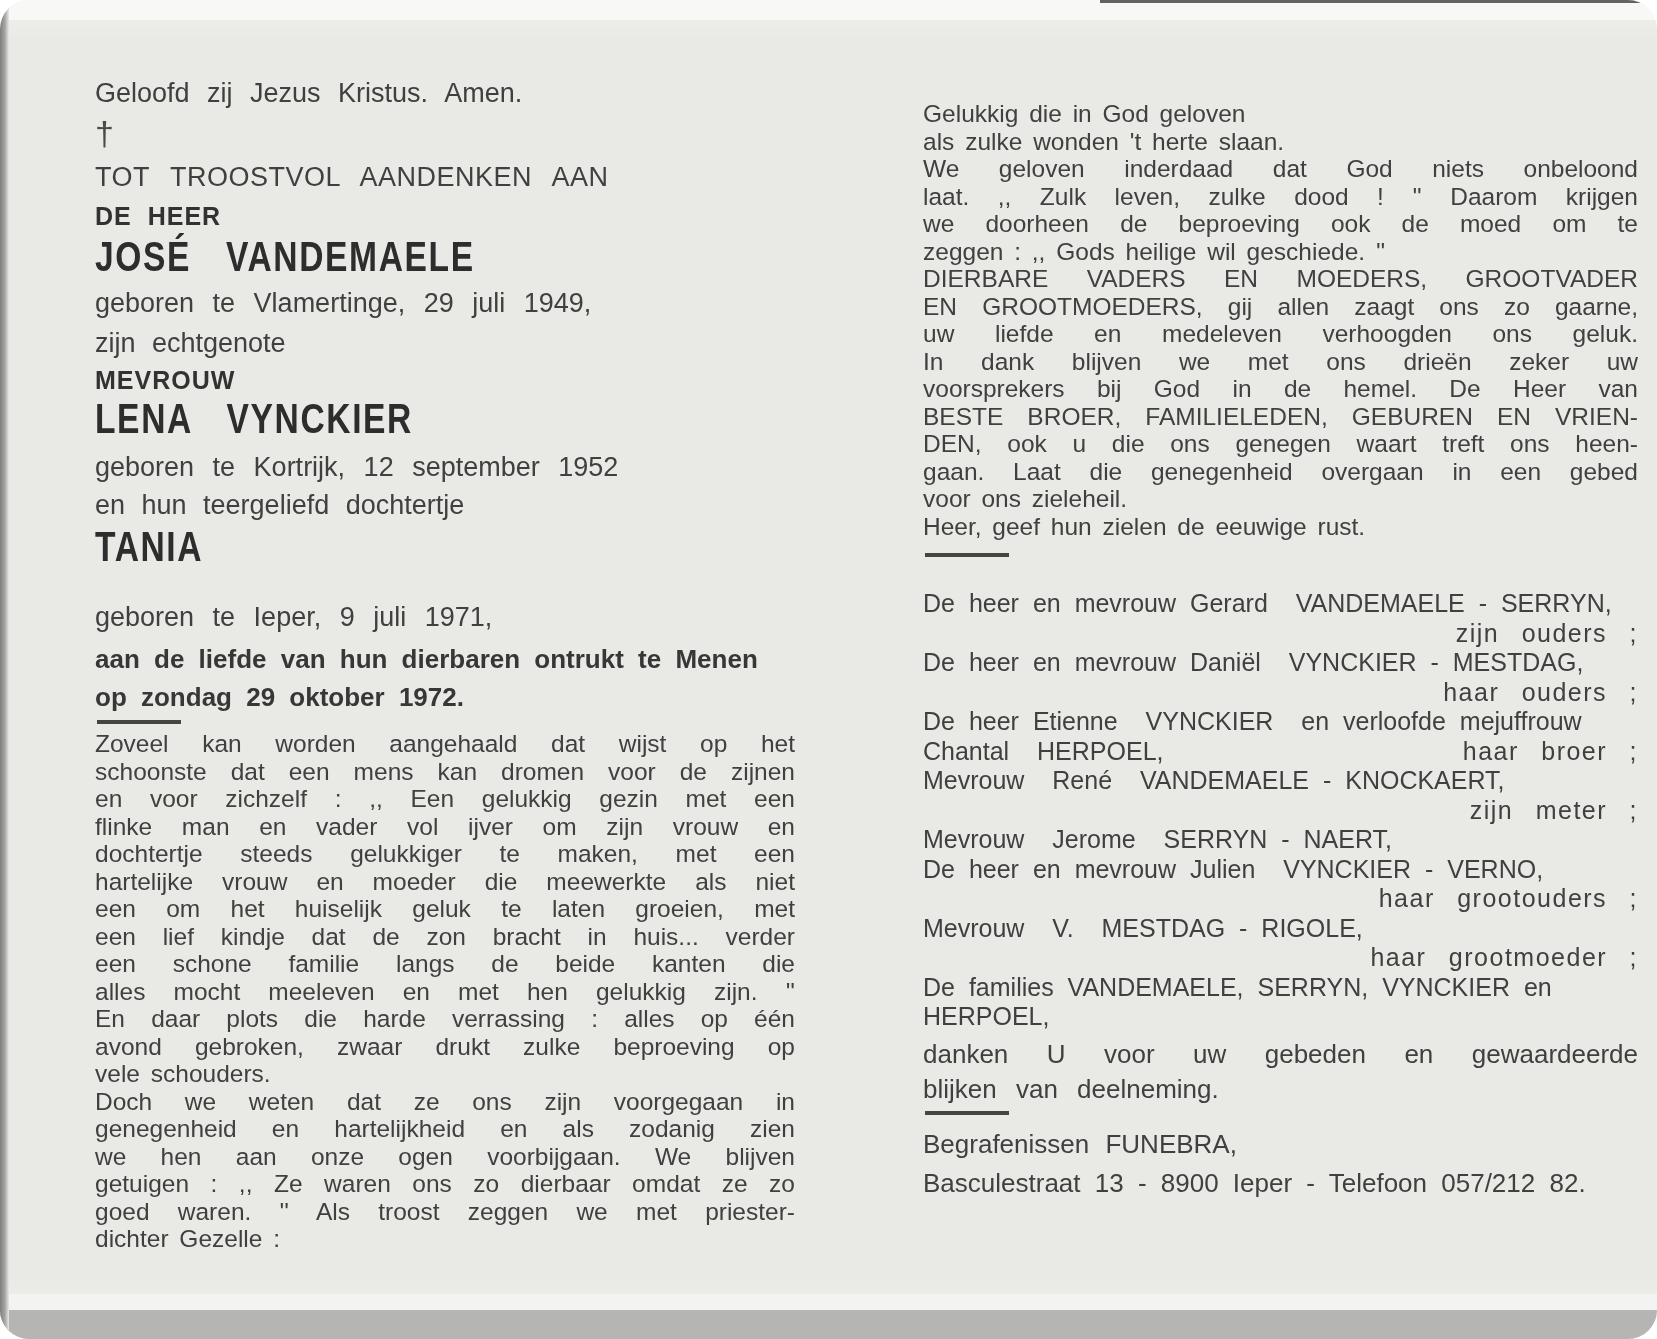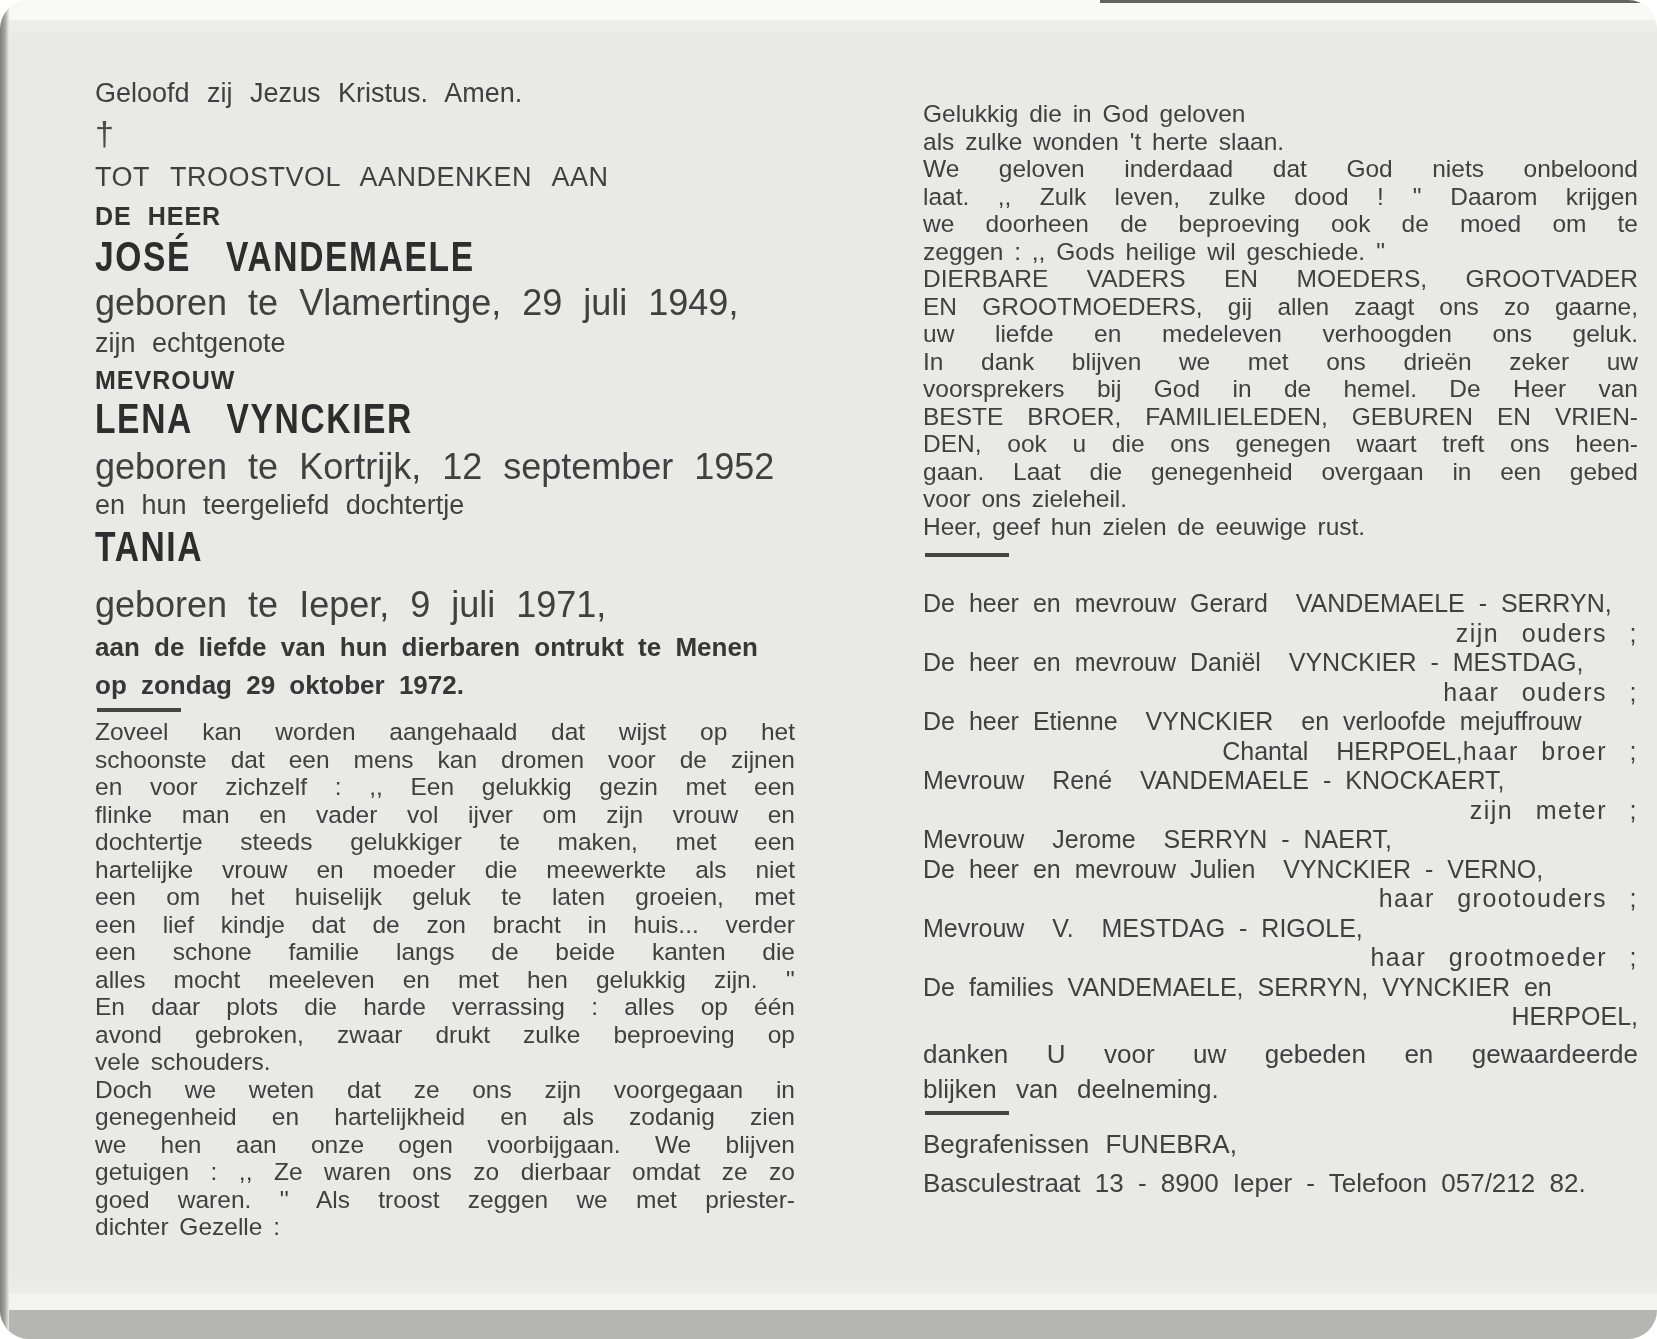--- a/index.html
+++ b/index.html
@@ -23,33 +23,33 @@
   .bt { font-size:24.5px; line-height:27.5px; word-spacing:4px; }
   .fit { text-align:justify; text-align-last:justify; }
 
   
   .t-opening   { font-size:27px; line-height:30px; word-spacing:10px; }
   .t-cross     { font-size:34px; line-height:30px; margin-top:10px; color:#4a4a48; }
   .t-memorial  { font-size:27px; line-height:30px; margin-top:14px; word-spacing:13px; letter-spacing:.5px; }
   .t-honorific { font-weight:bold; font-size:25px; line-height:28px; margin-top:10px; letter-spacing:1px; word-spacing:8px; color:#323232; }
   .t-bigname   { font-weight:bold; font-size:42px; line-height:46px; margin-top:4px; color:#2d2d2d; white-space:nowrap; }
   .t-bigname span { display:inline-block; transform:scaleX(.8); transform-origin:0 50%; letter-spacing:2px; word-spacing:30px; }
-  .t-born      { font-size:36px; line-height:30px; margin-top:8px; word-spacing:11px; }
+  .t-born      { font-size:27px; line-height:30px; margin-top:8px; word-spacing:11px; }
   .t-intro     { font-size:27px; line-height:30px; margin-top:10px; word-spacing:9px; }
   .t-death     { font-weight:bold; font-size:26px; line-height:38px; word-spacing:7px; color:#373737; }
 
   .hr { width:84px; height:4px; background:#454543; }
   .hr-left   { margin:4px 0 0 2px; }
   .reflection{ margin-top:6px; }
   .hr-r1 { margin:13px 0 32px 2px; }
   .hr-r2 { margin:4px 0 14px 2px; }
 
   
   .fam-line, .fam-l2 { font-size:25px; line-height:29.5px; word-spacing:7px; white-space:pre-wrap; }
-  .fam-mid  { display:flex; justify-content:flex-end; line-height:29.5px; }
+  .fam-mid  { display:flex; justify-content:space-between; line-height:29.5px; }
   .fam-rel  { font-size:25px; line-height:29.5px; text-align:right; word-spacing:14px; letter-spacing:1.5px; }
   .thanks   { margin-top:5px; }
   .thanks-line { font-size:26px; line-height:35px; word-spacing:12px; }
   .undertaker-1 { font-size:26px; line-height:30px; word-spacing:9px; }
   .undertaker-2 { font-size:26px; line-height:30px; margin-top:9px; word-spacing:7px; }
 </style>
 </head>
 <body>
 
 <div class="scan">
@@ -68,21 +68,21 @@
     <div class="t-bigname"><span>JOSÉ VANDEMAELE</span></div>
     <div class="t-born">geboren te Vlamertinge, 29 juli 1949,</div>
 
     <div class="t-intro">zijn echtgenote</div>
     <div class="t-honorific" style="margin-top:8px;">MEVROUW</div>
     <div class="t-bigname" style="margin-top:2px;"><span>LENA VYNCKIER</span></div>
     <div class="t-born" style="margin-top:10px;">geboren te Kortrijk, 12 september 1952</div>
 
     <div class="t-intro" style="margin-top:8px;">en hun teergeliefd dochtertje</div>
     <div class="t-bigname"><span>TANIA</span></div>
-    <div class="t-born" style="margin-top:20px;">geboren te Ieper, 9 juli 1971,</div>
+    <div class="t-born" style="margin-top:32px;">geboren te Ieper, 9 juli 1971,</div>
 
     <div class="t-death" style="margin-top:8px;">aan de liefde van hun dierbaren ontrukt te Menen</div>
     <div class="t-death">op zondag 29 oktober 1972.</div>
 
     <div class="hr hr-left"></div>
 
     <div class="reflection">
 
     <div class="bt fit">Zoveel kan worden aangehaald dat wijst op het</div>
         <div class="bt fit">schoonste dat een mens kan dromen voor de zijnen</div>

